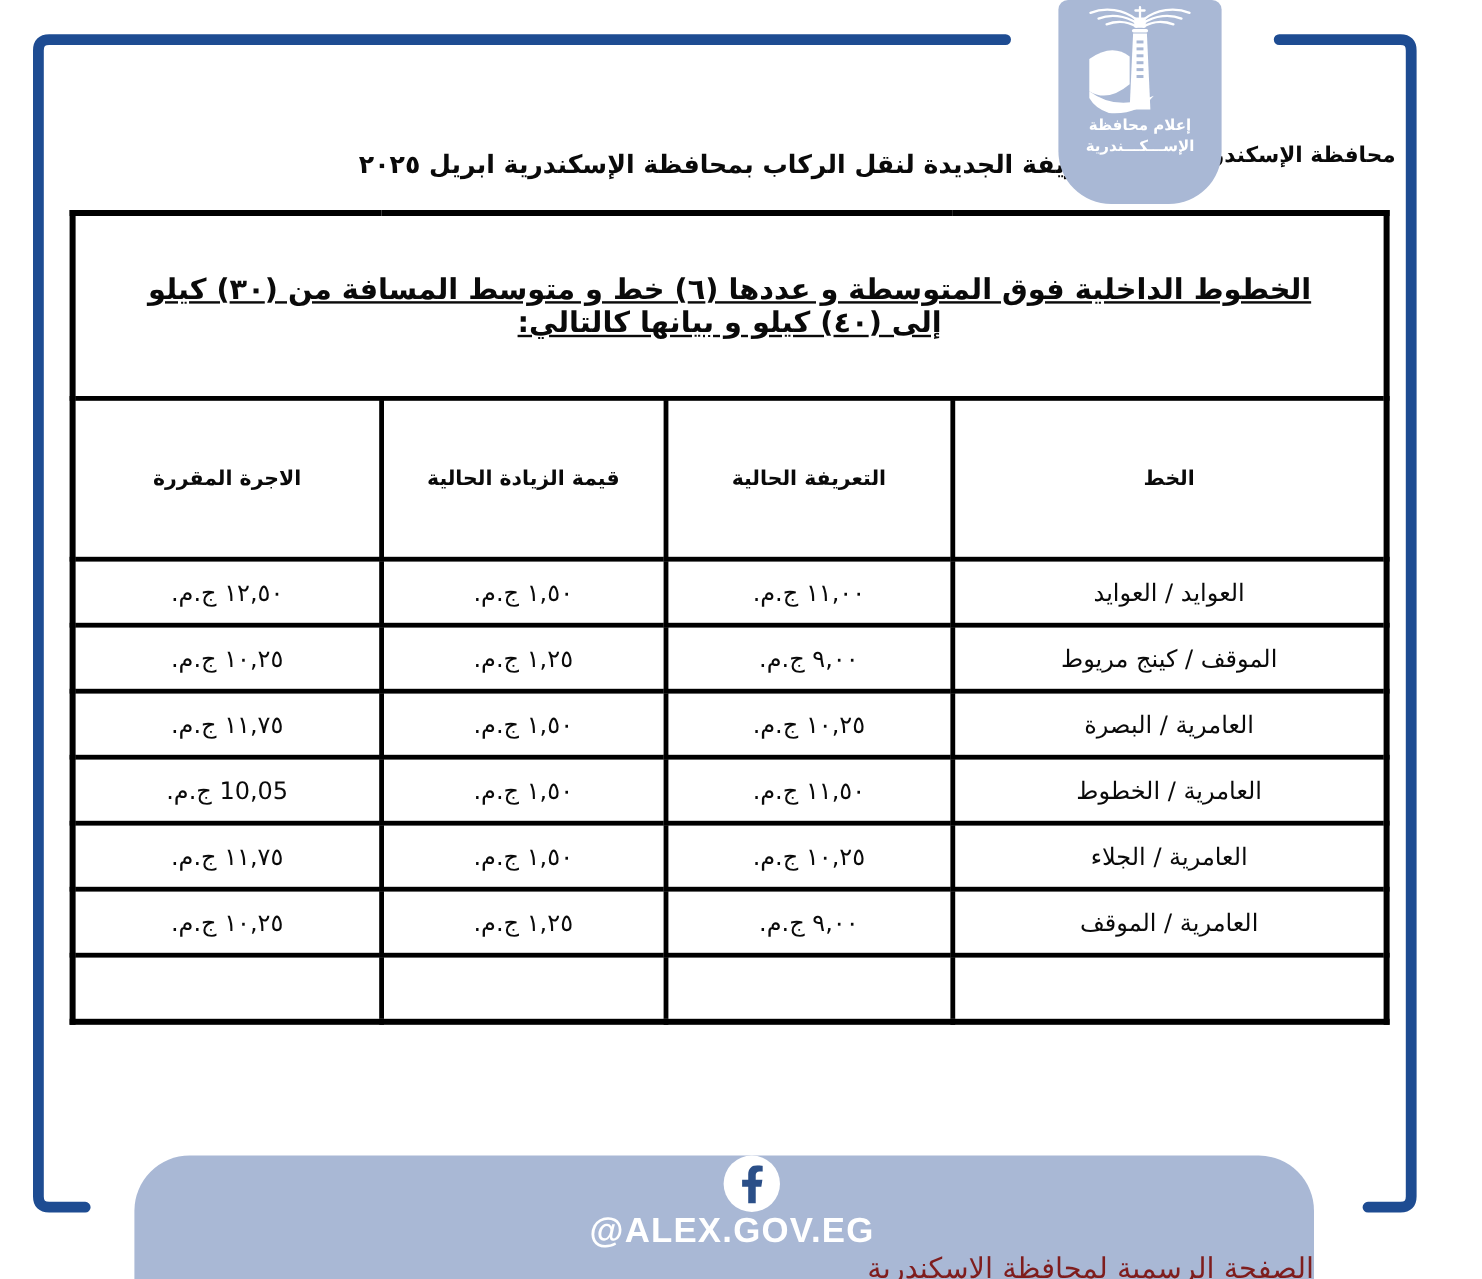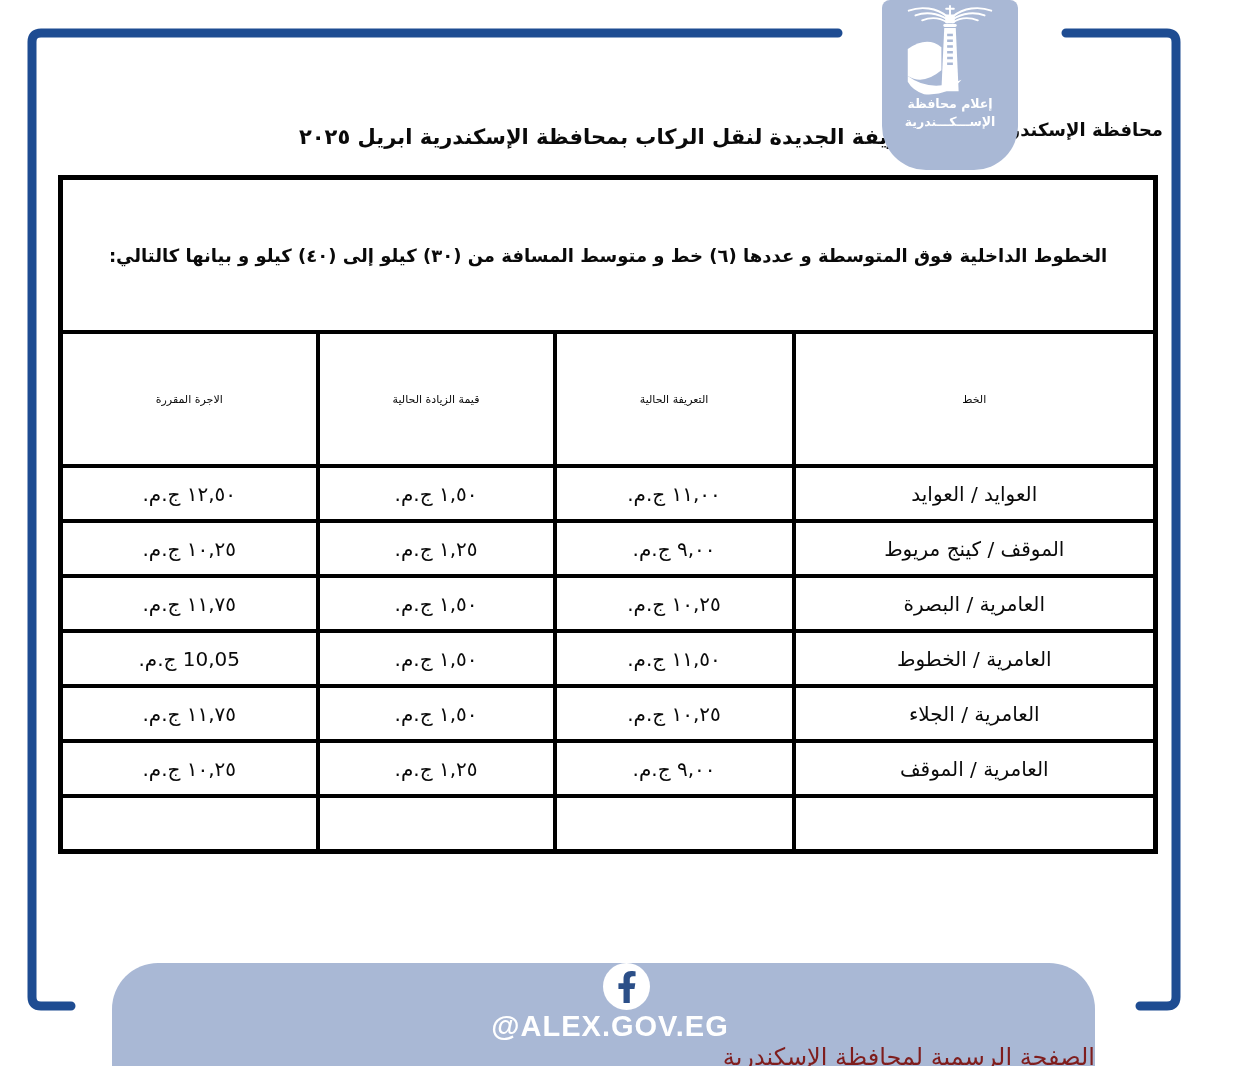--- a/index.html
+++ b/index.html
@@ -30,22 +30,22 @@
     font-size:21px; font-weight:bold; z-index:2;
   }
 
   
   table.tariff {
     position:absolute; left:58px; top:175px; width:1095px; z-index:2;
     border-collapse:collapse; table-layout:fixed; background:#ffffff;
     border:5px solid #000000;
   }
   table.tariff td, table.tariff th { border:4px solid #000000; text-align:center; vertical-align:middle; }
-  td.intro-cell { height:150px; font-size:18px; font-weight:bold; padding:0 40px; }
-  table.tariff th { height:128px; font-size:11px; font-weight:normal; }
+  td.intro-cell { height:150px; font-size:24px; font-weight:bold; padding:0 40px;text-decoration:underline; }
+  table.tariff th { height:128px; font-size:17px; font-weight:bold; }
   td.data-cell { height:49px; font-size:20px; font-weight:normal; }
   tr.empty-row td { height:49px; }
 
   
   .footer-bar {
     position:absolute; left:112px; top:963px; width:983px; height:103px;
     background:#a9b8d5; border-radius:46px 46px 0 0; z-index:2;
     display:flex; align-items:center;flex-direction:column;
   }
   .fb-circle {

